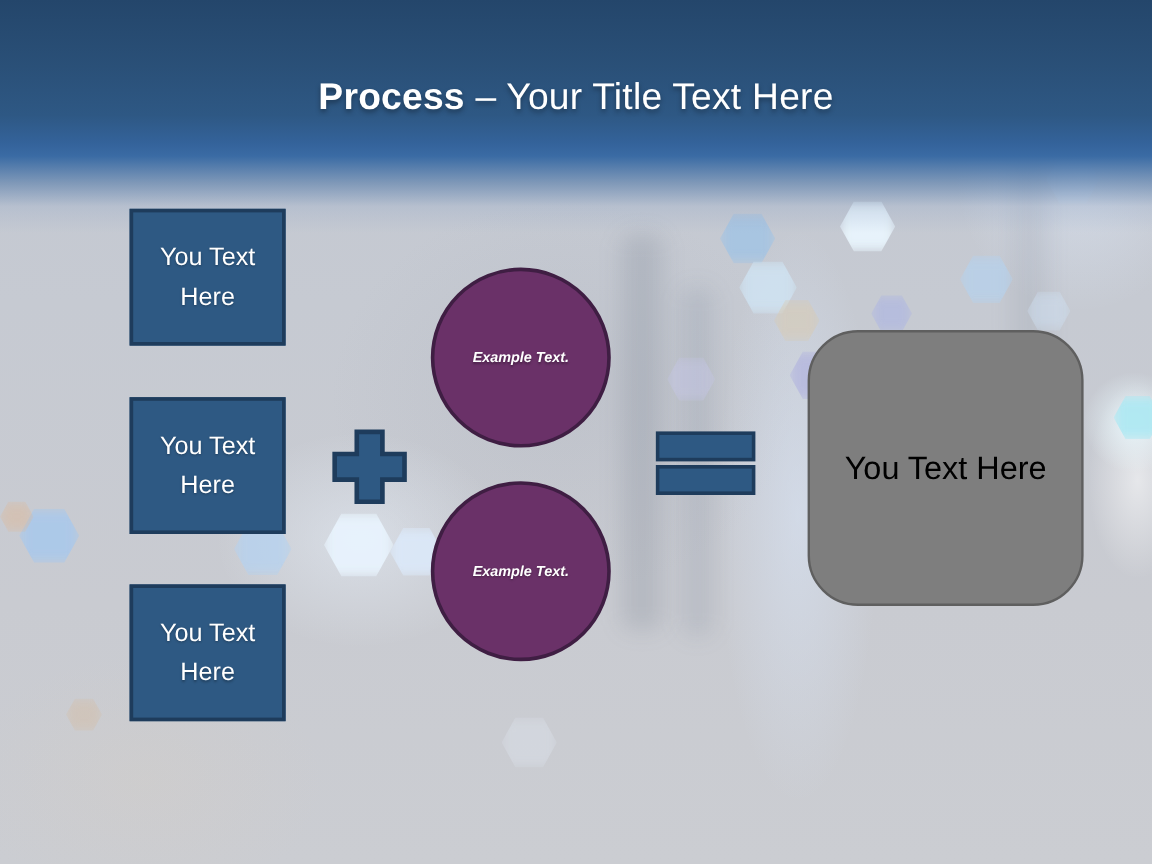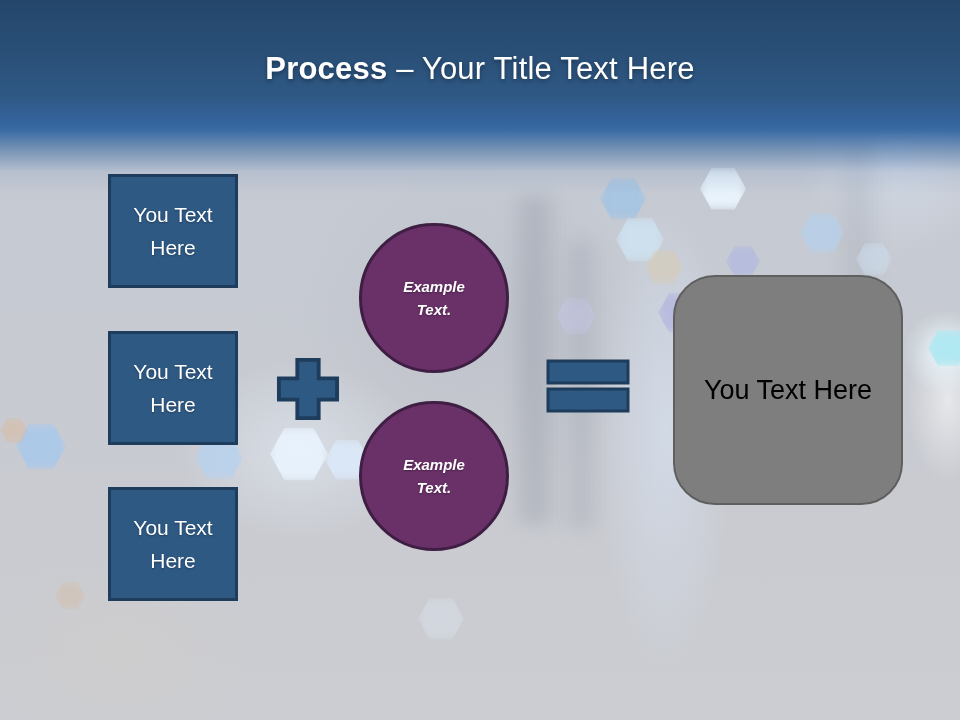--- a/index.html
+++ b/index.html
@@ -29,21 +29,21 @@
     clip-path:polygon(25% 0,75% 0,100% 50%,75% 100%,25% 100%,0 50%);
   }
   
   .header{
     position:absolute;left:0;top:0;width:960px;height:200px;
     background:linear-gradient(180deg,
       #24466b 0%, #2a5078 28%, #2e5884 48%, #34639b 60%, #3a6ba4 65%,
       rgba(88,125,170,.65) 76%, rgba(150,170,200,.30) 86%, rgba(199,203,210,0) 97%);
   }
   .title{
-    position:absolute;left:0;top:51px;width:960px;text-align:center;
+    position:absolute;left:0;top:63px;width:960px;text-align:center;
     color:#fff;font-size:31px;letter-spacing:.2px;
     text-shadow:0 2px 4px rgba(0,0,0,.35);
   }
   .title .bold{font-weight:700;}
   .title .rest{font-weight:400;}
   
   .sq{
     position:absolute;left:108px;width:130px;height:114px;box-sizing:border-box;
     background:#2e5983;border:3px solid #1e3c5c;
     display:flex;align-items:center;justify-content:center;text-align:center;
@@ -53,21 +53,21 @@
   .sq.b1{top:174px;} .sq.b2{top:331px;} .sq.b3{top:487px;}
   
   .op{position:absolute;}
   .op.plus{left:276px;top:357px;}
   .op.equals{left:546px;top:359px;}
   
   .circle{
     position:absolute;left:359px;width:150px;height:150px;box-sizing:border-box;
     background:#6a3168;border:3px solid #3f1e43;border-radius:50%;
     display:flex;align-items:center;justify-content:center;text-align:center;
-    color:#fff;font-size:15px;font-weight:700;font-style:italic;line-height:23px;
+    color:#fff;font-size:12px;font-weight:700;font-style:italic;line-height:23px;
     padding:0 28px;text-shadow:0 1px 2px rgba(0,0,0,.35);
   }
   .circle.c1{top:223px;} .circle.c2{top:401px;}
   
   .result{
     position:absolute;left:673px;top:275px;width:230px;height:230px;box-sizing:border-box;
     background:#7e7e7e;border:2px solid #5f5f5f;border-radius:42px;
     display:flex;align-items:center;justify-content:center;text-align:center;
     color:#000;font-size:27px;
   }

